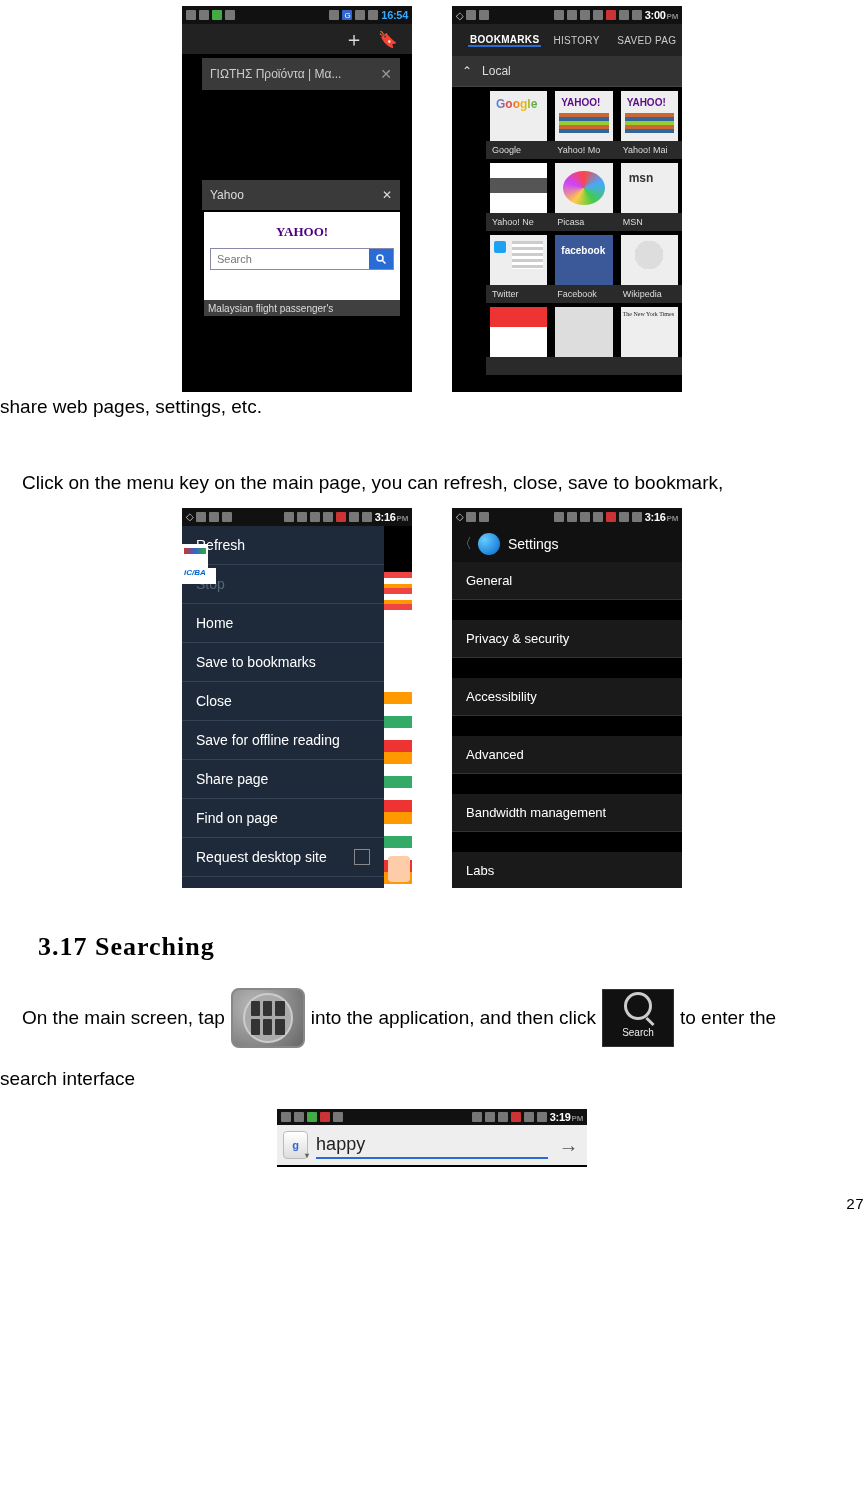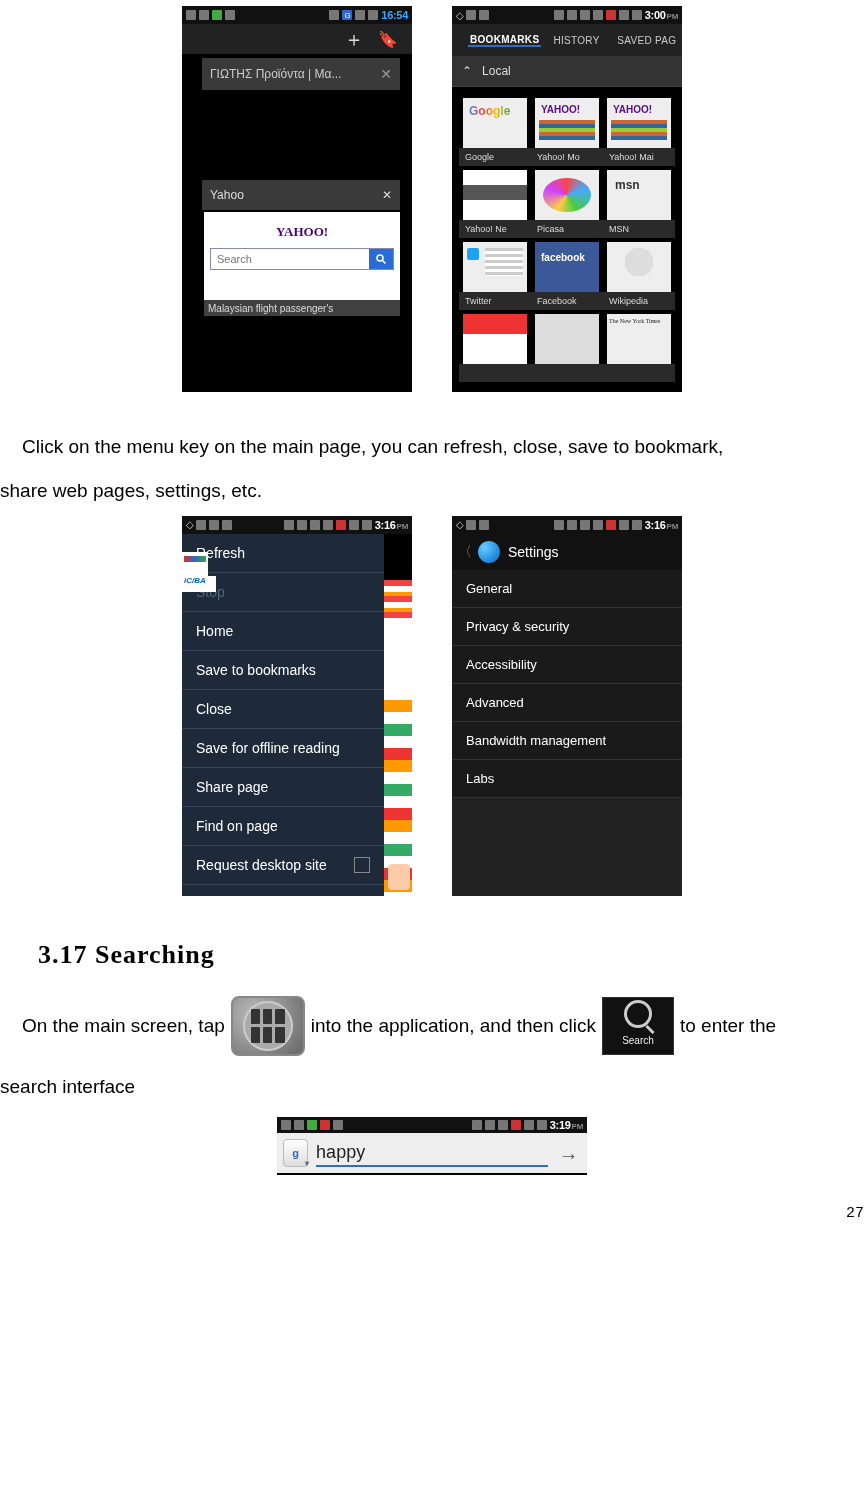--- a/index.html
+++ b/index.html
@@ -157,21 +157,22 @@
     gap:10px;
     padding-left:10px;
     background:#333;
     color:#ddd;
     font-size:12px;
     border-bottom:1px solid #444;
   }
   .pb-grid {
     display:grid;
     grid-template-columns: repeat(3, 1fr);
-    padding:7px;
+    padding:0;
+    margin-left:34px;
   }
   .pb-cell {
     height:72px;
     display:flex;
     flex-direction:column;
   }
   .pb-thumb {
     flex:1;
     margin:4px 4px 0 4px;
     background:#eee;
@@ -307,21 +308,21 @@
   }
   .pd-chev { color:#888; font-size:14px; margin-right:-2px;}
   .pd-item {
     padding:11px 14px;
     color:#fff;
     font-size:13px;
     border-bottom:1px solid #333;
     background:#1a1a1a;
   }
   .pd-rest { flex:1; background:#222;}
-  .pd-body{ display:flex; flex-direction:column; height:calc(100% - 18px - 36px);}
+  .pd-body{ display:flex; flex-direction:column; height:calc(100% - 18px - 36px);gap:20px;}
 
   
   .pe-body{
     height:40px;
     background:#eee;
     display:flex;
     align-items:center;
     padding:0 6px;
     gap:8px;
   }
@@ -556,25 +557,25 @@
             <div class="pb-label"></div>
           </div>
         <div class="pb-cell">
             <div class="pb-thumb thumb-nyt"></div>
             <div class="pb-label"></div>
           </div>
       </div>
     </div>
   </div>
 
+  <p class="doc-para" style="margin-top:-6px;">
+    <span>share web pages, settings, etc.</span>
+  </p>
   <p class="doc-para">
     <span class="indent"></span><span>Click on the menu key on the main page, you can refresh, close, save to bookmark,</span>
-  </p>
-  <p class="doc-para" style="margin-top:-6px;">
-    <span>share web pages, settings, etc.</span>
   </p>
 
   <div class="screens-row" style="margin-top:-4px;">
 
     <div class="phone tall3">
       <div class="statusbar">
         <div class="left">
           <span style="color:#ccc">◇</span>
           <span class="sb-icon"></span>
           <span class="sb-icon"></span>

